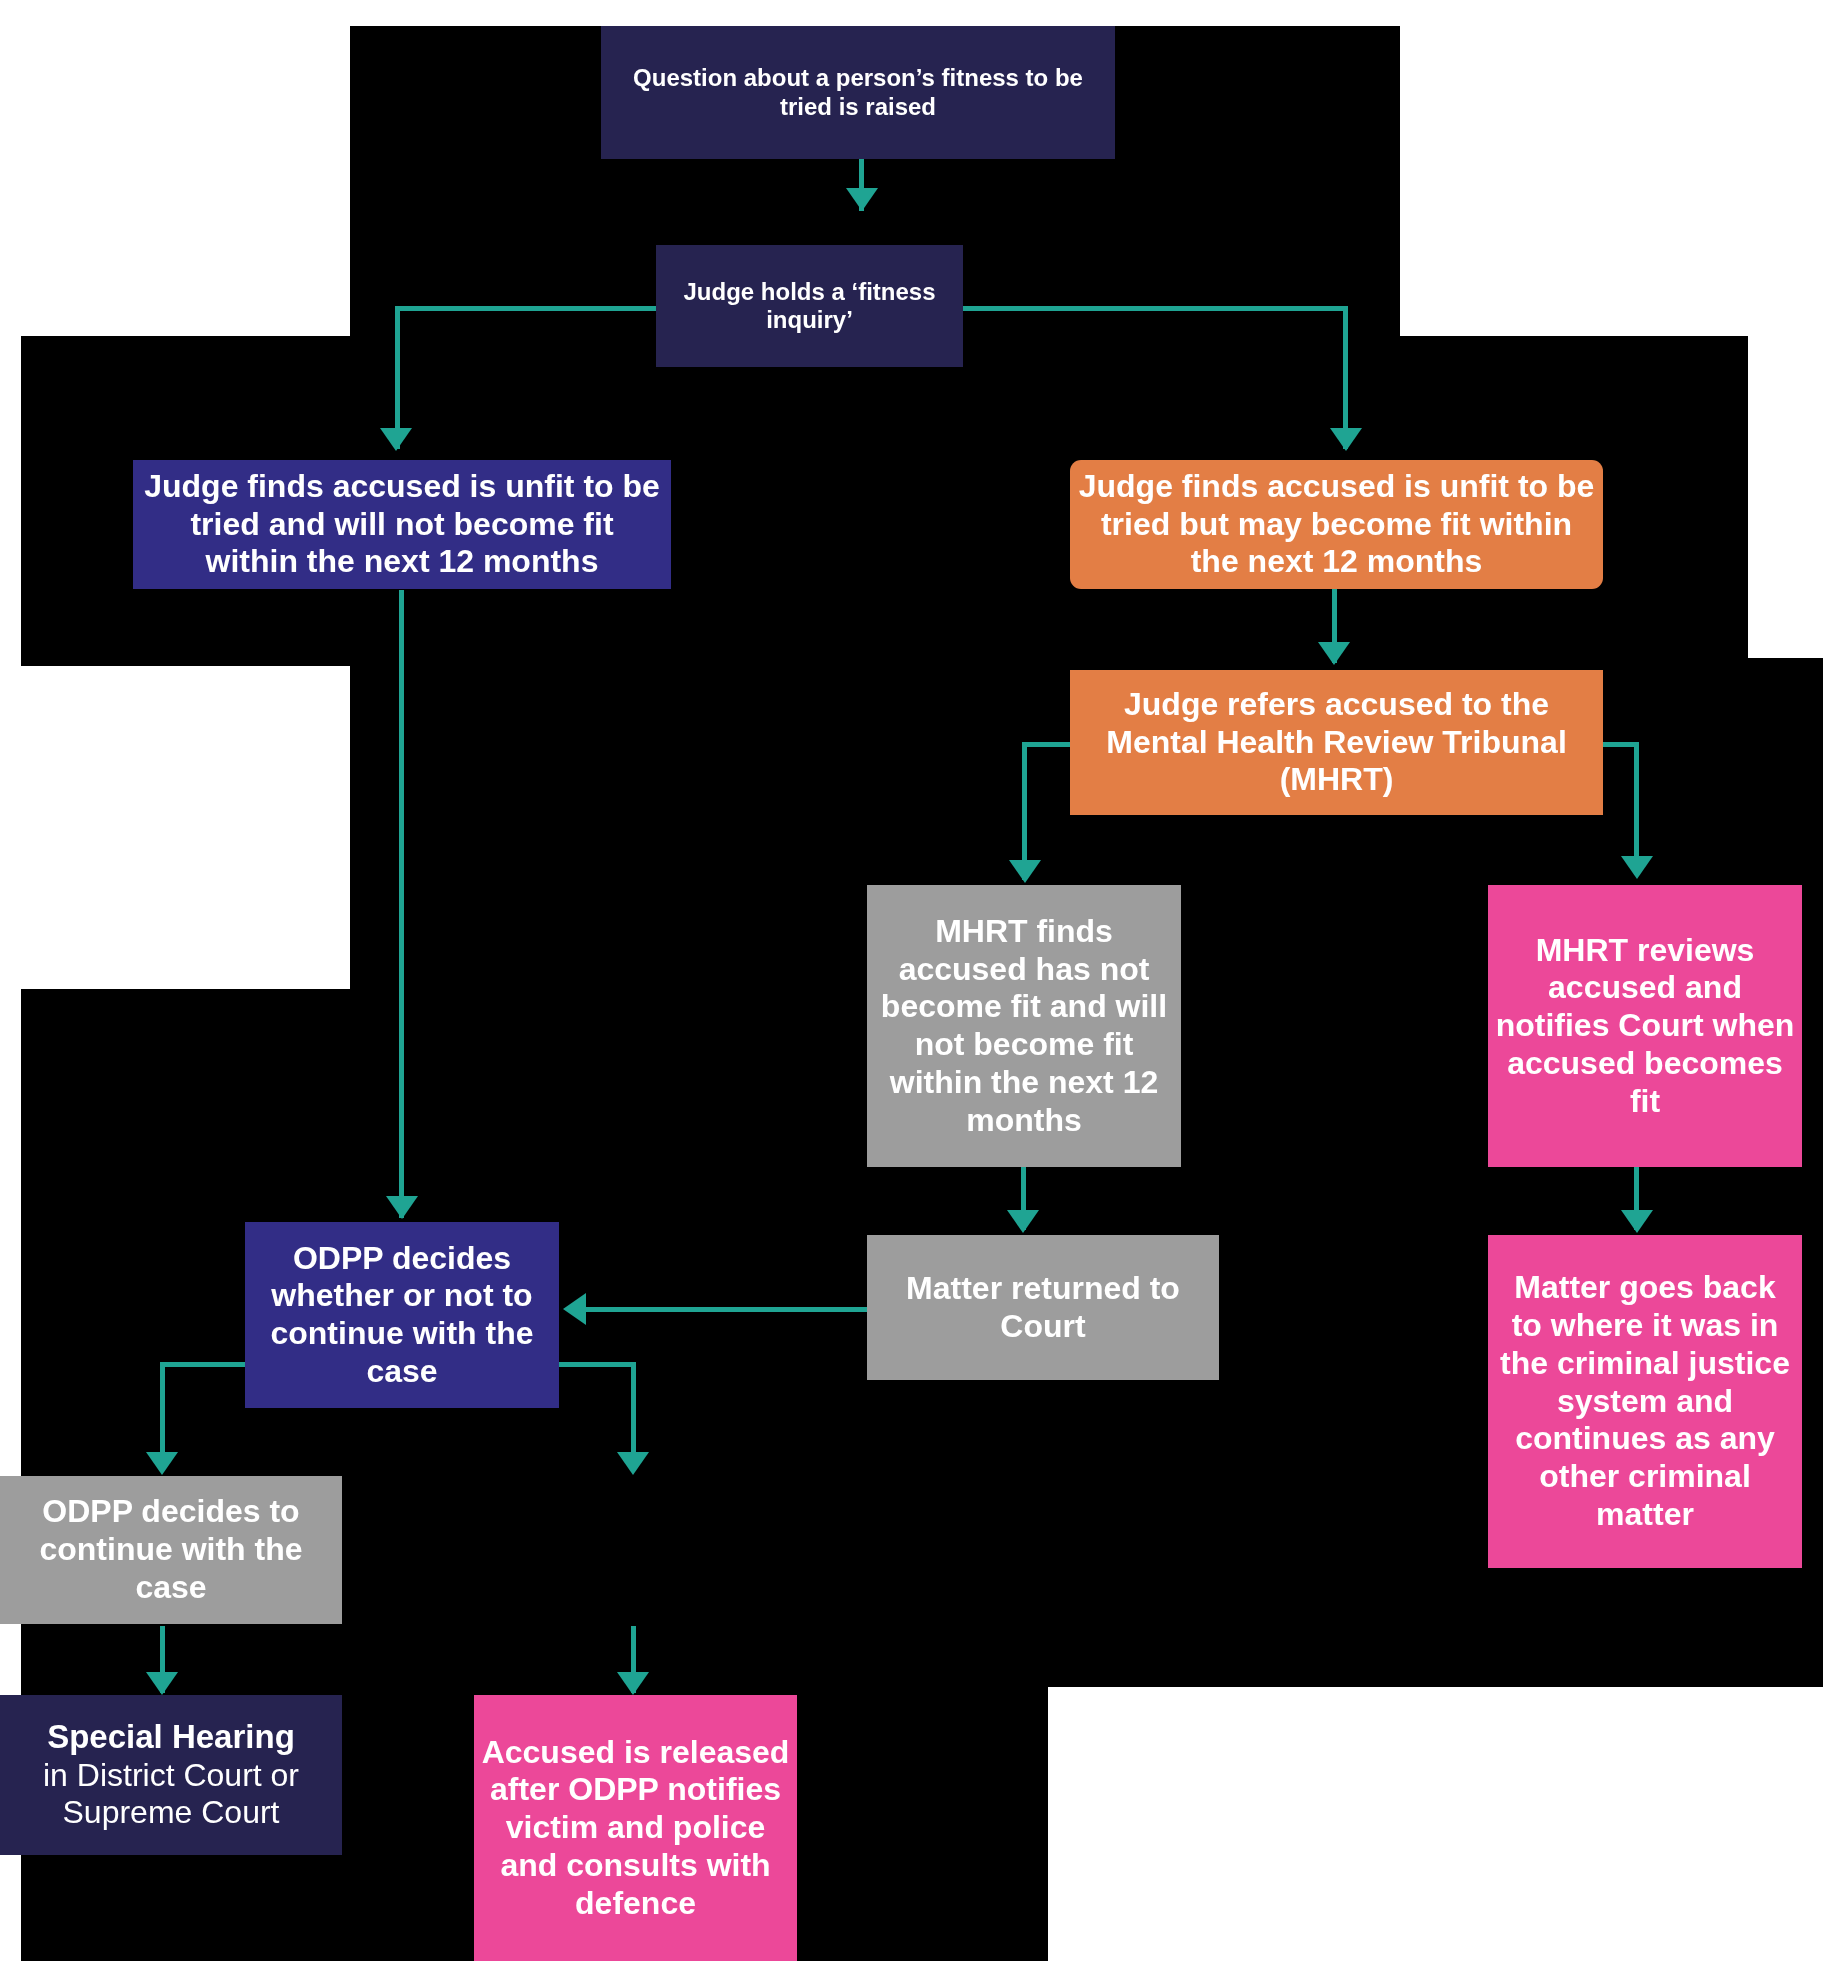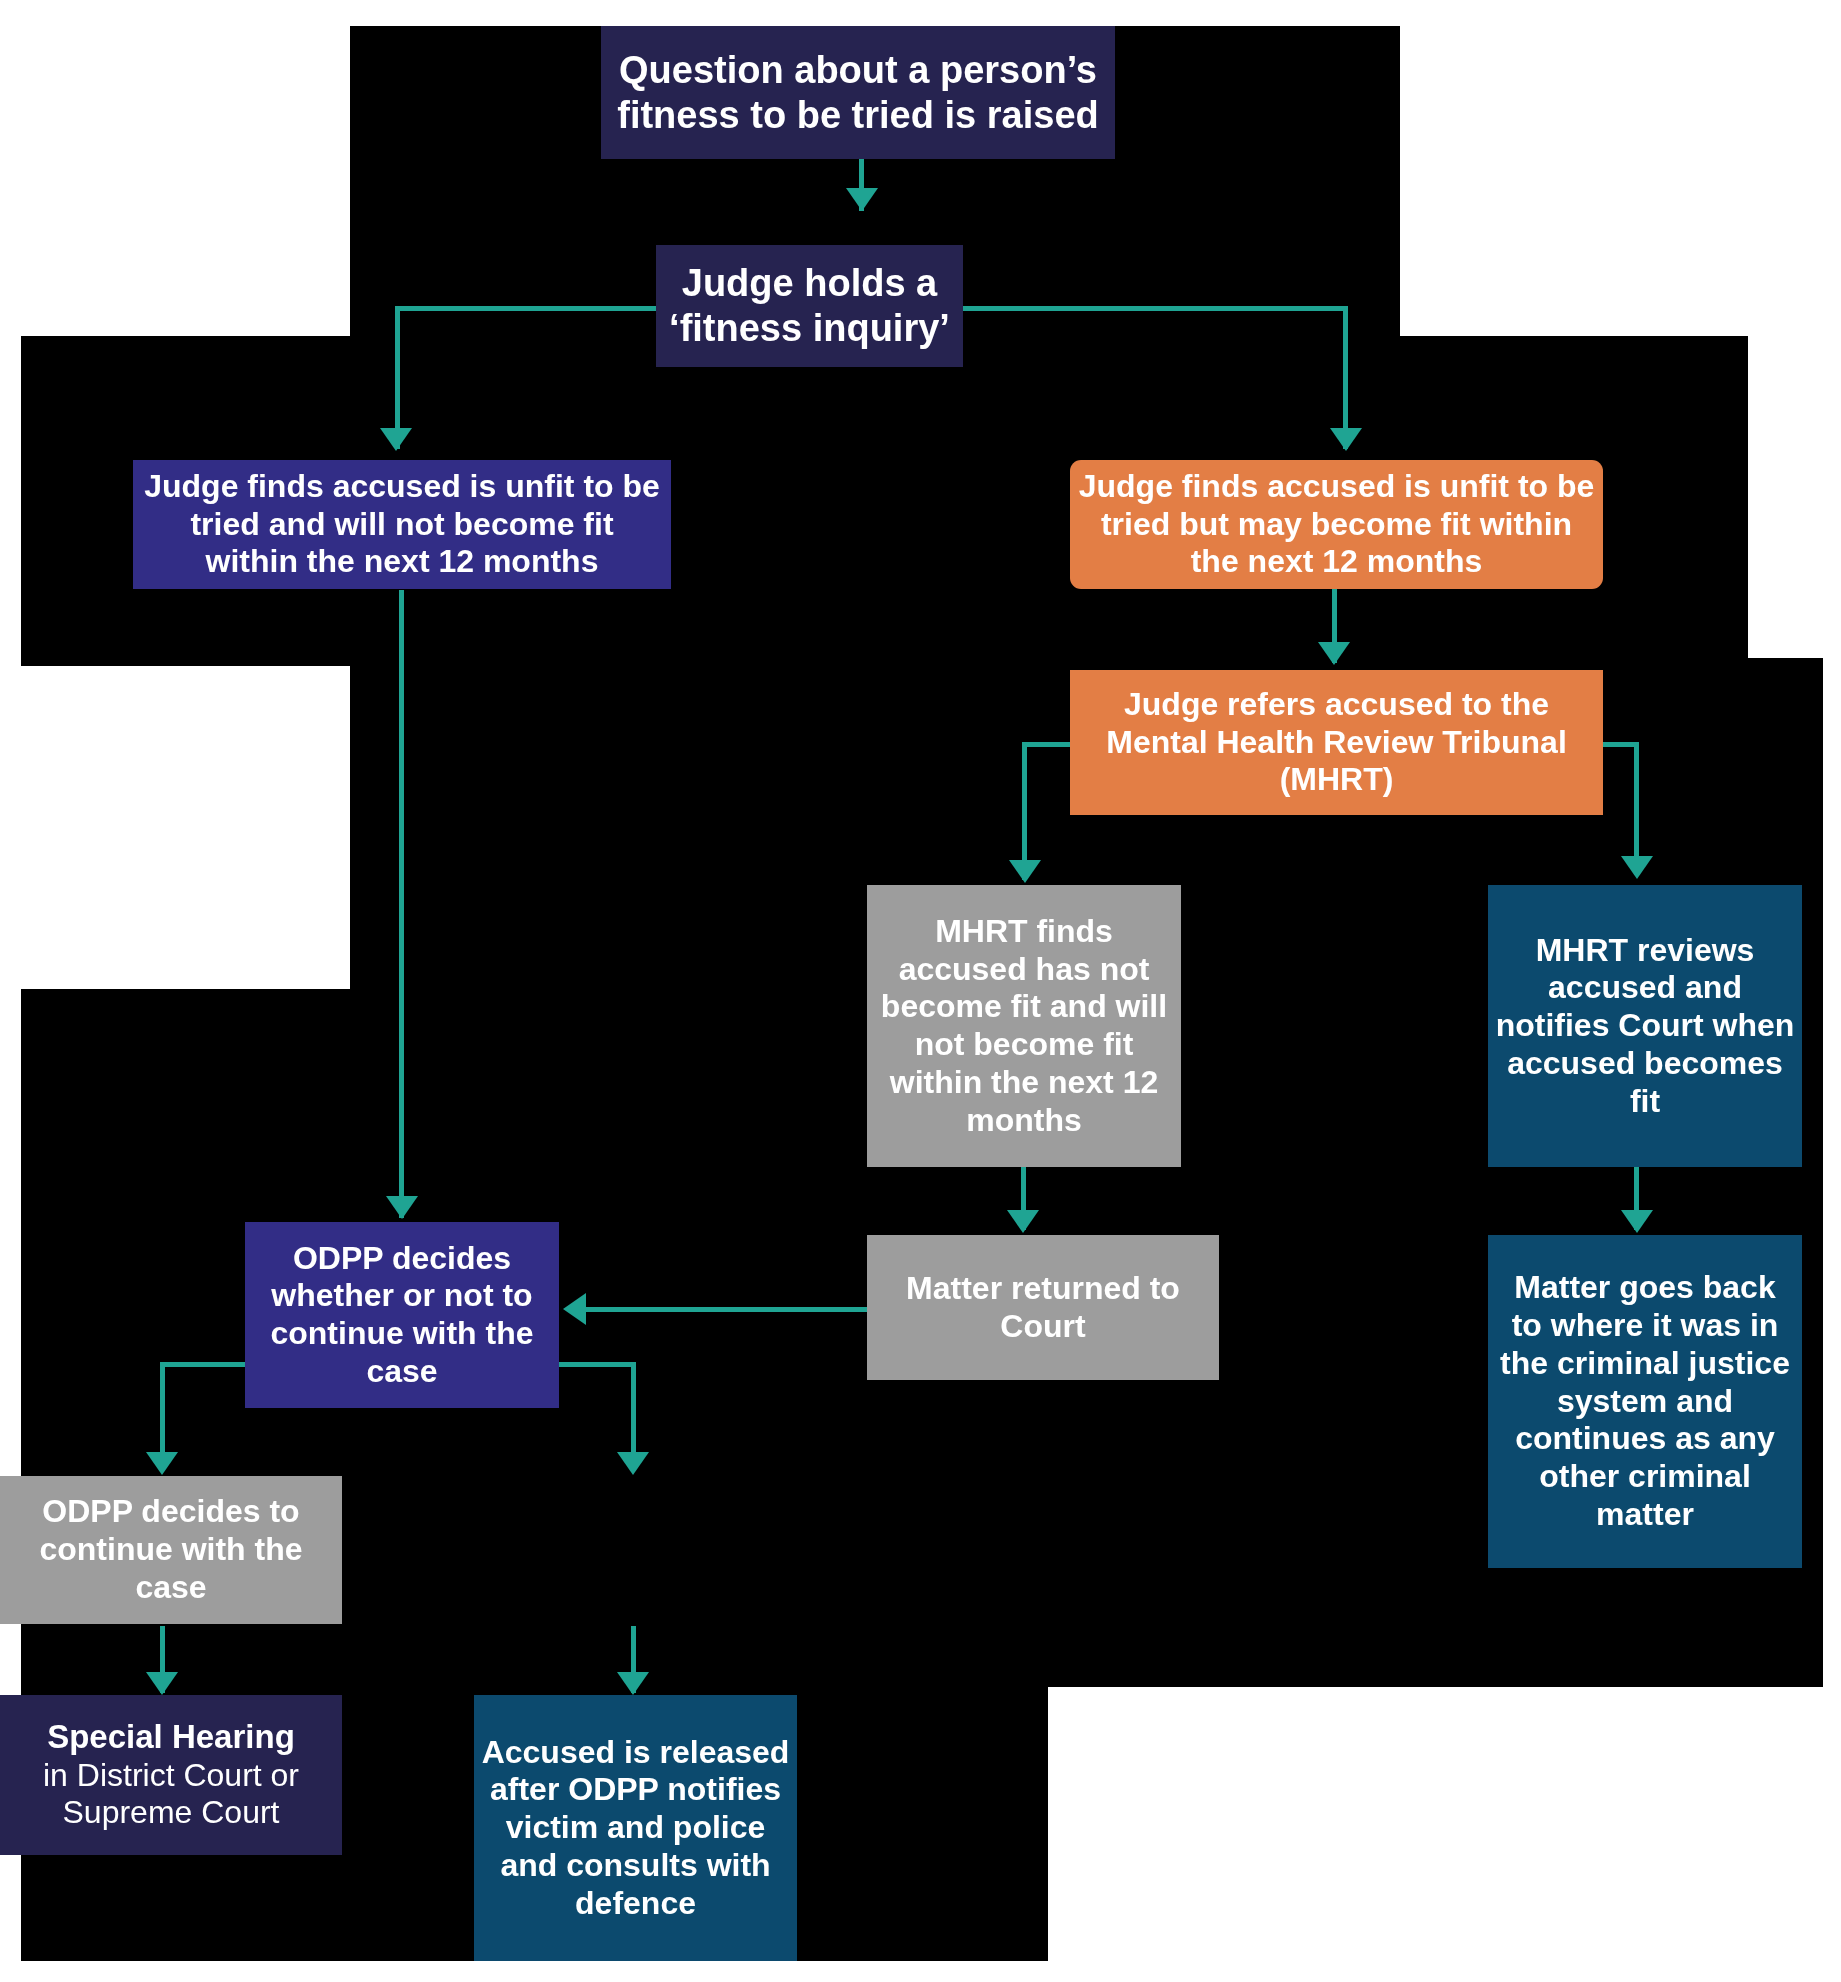--- a/index.html
+++ b/index.html
@@ -6,28 +6,28 @@
   #stage{position:relative;width:1841px;height:1982px;background:#ffffff;overflow:hidden;
          font-family:"Liberation Sans","DejaVu Sans",sans-serif;}
   .blk{position:absolute;background:#000000;}
   .box{position:absolute;display:flex;align-items:center;justify-content:center;text-align:center;
        color:#ffffff;line-height:1.18;box-sizing:border-box;padding:3.8px 7.6px;}
   .box span{display:block;width:100%;}
   .navy{background:#262350;}
   .indigo{background:#322D86;}
   .orange{background:#E37E45;}
   .grey{background:#9D9D9D;}
-  .teal{background:#0c4a6e;}
+  .teal{background:#ec4899;}
   .vline{position:absolute;background:#1FA493;width:4.8px;}
   .hline{position:absolute;background:#1FA493;height:4.8px;}
   .head-d{position:absolute;width:0;height:0;border-left:16px solid transparent;
           border-right:16px solid transparent;border-top:23px solid #1FA493;}
   .head-l{position:absolute;width:0;height:0;border-top:16px solid transparent;
           border-bottom:16px solid transparent;border-right:23px solid #1FA493;}
-  .t36{font-size:38px;font-weight:600;}
+  .t36{font-size:24px;font-weight:600;}
   .t34{font-size:32px;font-weight:600;}
   .t35{font-size:33px;font-weight:600;}
   .lite{font-weight:400;}
 </style>
 </head>
 <body>
 
 <div id="stage">
 
   <div class="blk" style="left:350px;top:26px;width:1050px;height:310px;"></div>

